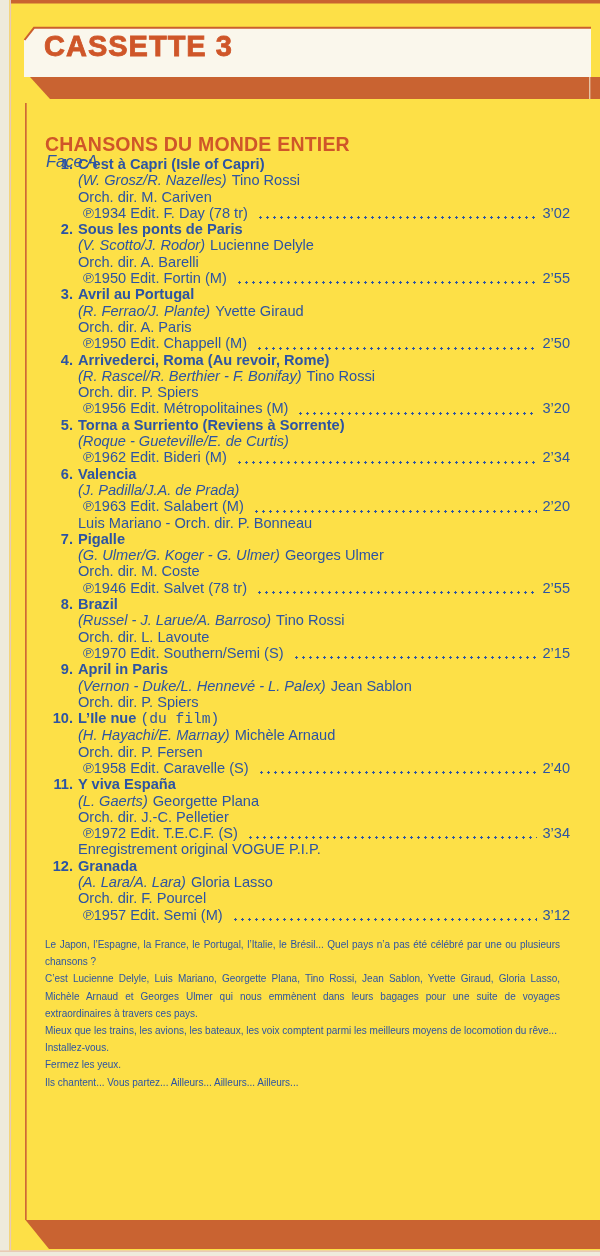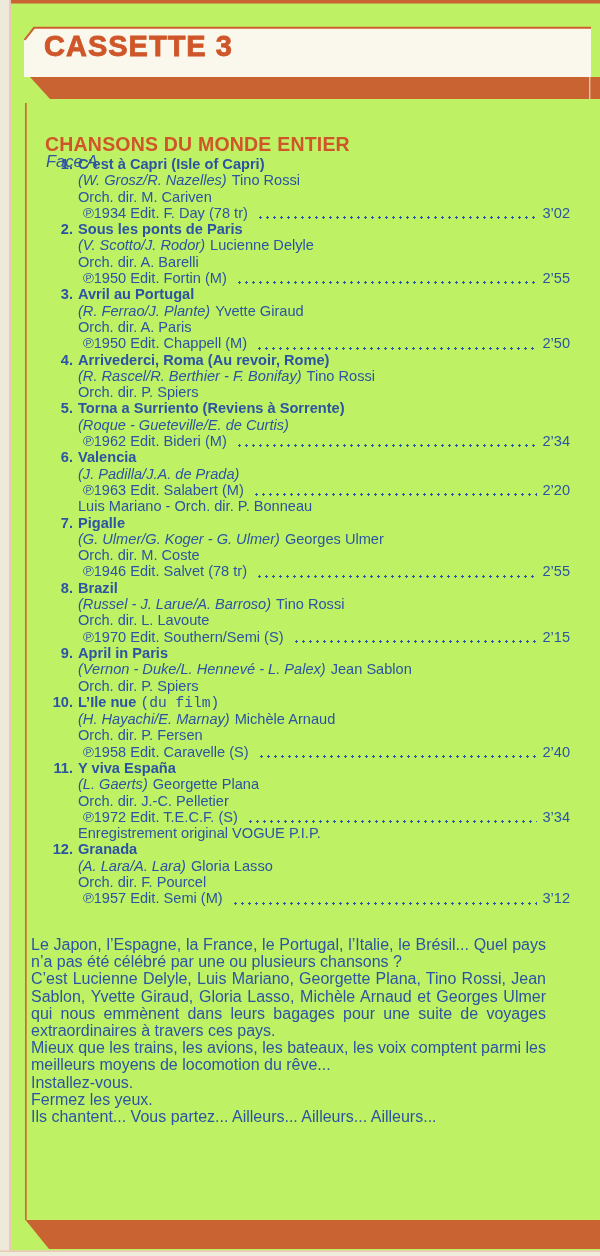--- a/index.html
+++ b/index.html
@@ -3,21 +3,21 @@
 <meta charset="utf-8">
 <style>
   * { box-sizing: border-box; }
   html,body { margin:0; padding:0; }
   body {
     background:#e9e5d6;
     font-family:"Liberation Sans","DejaVu Sans",sans-serif;
   }
   .page {
     position:relative; width:600px; height:1256px;
-    background:#bef264; overflow:hidden;
+    background:#fde047; overflow:hidden;
   }
   svg.deco { position:absolute; inset:0; display:block; }
 
   .cassette-title {
     position:absolute; left:44px; top:30px;
     font-size:29px; font-weight:700; letter-spacing:1px;
     color:#cf5629; -webkit-text-stroke:0.8px #cf5629;
     white-space:nowrap;
   }
   .face-label {
@@ -49,22 +49,22 @@
   .pub { white-space:nowrap; }
   .leader {
     flex:1 1 auto; height:3px; align-self:flex-end;
     margin:0 5px 2px 9px;
     background-image:radial-gradient(circle, #2d54a3 1.1px, transparent 1.4px);
     background-size:7px 3px; background-repeat:repeat-x;
   }
   .time { white-space:nowrap; }
 
   .notes {
-    position:absolute; left:31px; top:936px; width:515px;
-    font-size:16px; line-height:17.2px; color:#2d54a3;
+    position:absolute; left:45px; top:936px; width:515px;
+    font-size:10px; line-height:17.2px; color:#2d54a3;
     text-align:justify;
   }
   .notes p { margin:0; }
 </style>
 </head>
 <body>
 
 <div class="page">
 
   <svg class="deco" width="600" height="1256" viewBox="0 0 600 1256">
@@ -148,20 +148,25 @@
 
     <div class="track">
       <div class="row title-row">
         <span class="num">4.</span>
         <span class="ttl"><b>Arrivederci, Roma (Au revoir, Rome)</b></span>
       </div>
       <div class="row indent1">
         <span class="it">(R. Rascel/R. Berthier - F. Bonifay)</span><span class="artist">Tino Rossi</span>
       </div>
       <div class="row indent1">Orch. dir. P. Spiers</div>
+      <div class="row pubrow">
+        <span class="pub">℗1956 Edit. Métropolitaines (M)</span>
+        <span class="leader"></span>
+        <span class="time">3’20</span>
+      </div>
 
     </div>
 
     <div class="track">
       <div class="row title-row">
         <span class="num">5.</span>
         <span class="ttl"><b>Torna a Surriento (Reviens à Sorrente)</b></span>
       </div>
       <div class="row indent1">
         <span class="it">(Roque - Gueteville/E. de Curtis)</span>

